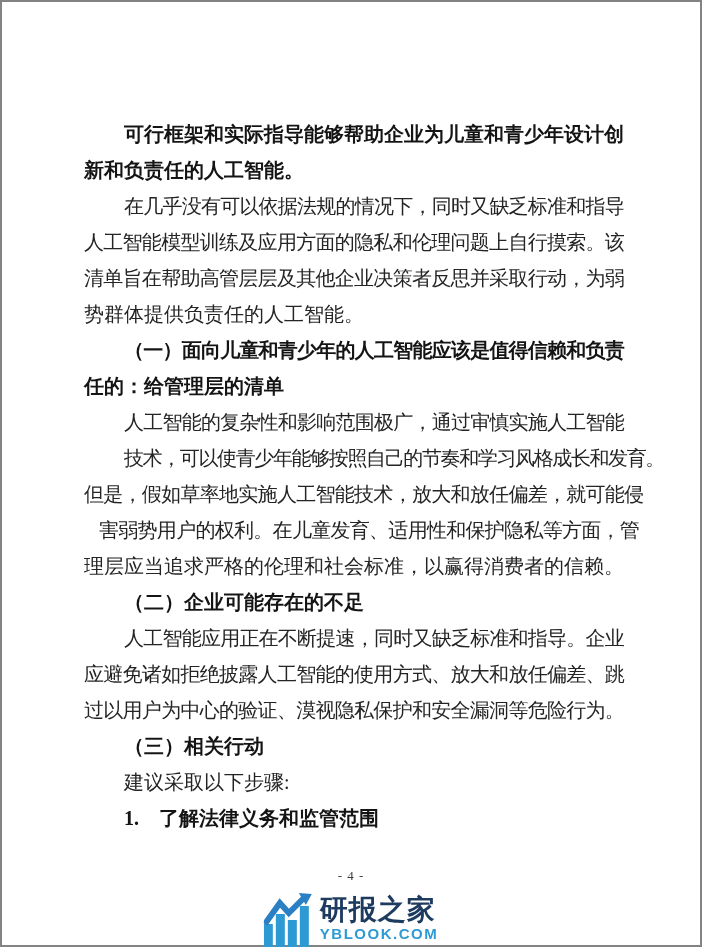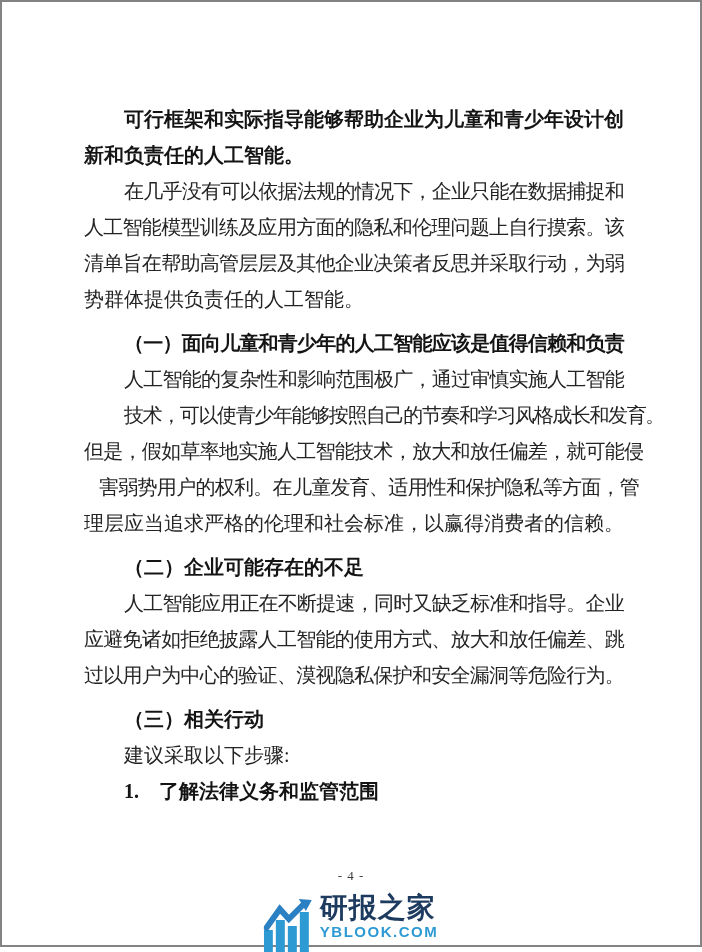--- a/index.html
+++ b/index.html
@@ -20,26 +20,26 @@
     top: 0;
     width: 702px;
     height: 947px;
     box-sizing: border-box;
     border: 2px solid #838383;
     background: #ffffff;
   }
   .doc-body {
     position: absolute;
     left: 84px;
-    top: 101px;
+    top: 116px;
     width: 540px;
     color: #242424;
   }
   .block { margin: 0; }
-  .block.heading { margin-top: 8px; }
+  .block.heading { }
   .line {
     height: 36px;
     line-height: 36px;
     font-size: 20px;
     white-space: nowrap;
     overflow: visible;
   }
   .line.indent { padding-left: 40px; }
   .line.justify {
     text-align: justify;
@@ -69,21 +69,21 @@
     transform: translateX(-50%);
     display: flex;
     align-items: flex-end;
     gap: 8px;
   }
   .wm-icon { display: block; }
   .wm-text {
     display: flex;
     flex-direction: column;
     justify-content: flex-end;
-    padding-bottom: 13px;
+    padding-bottom: 5px;
   }
   .wm-cn {
     font-size: 28px;
     line-height: 30px;
     font-weight: 700;
     letter-spacing: 1px;
     color: var(--brand-navy, #1d3a5f);
     font-family: "Liberation Sans", sans-serif;
   }
   .wm-en {
@@ -103,27 +103,28 @@
 <body>
 
 <div class="page-frame"></div>
 
 <div class="doc-body">
     <div class="block title">
       <div class="line indent justify">可行框架和实际指导能够帮助企业为儿童和青少年设计创</div>
       <div class="line">新和负责任的人工智能。</div>
     </div>
     <div class="block para">
-      <div class="line indent justify" style="letter-spacing: -0.77px;">在几乎没有可以依据法规的情况下，企业只能在数据捕捉和</div>
+      <div class="line indent justify" style="letter-spacing: -0.77px;">在几乎没有可以依据法规的情况下，同时又缺乏标准和指导</div>
       <div class="line justify" style="letter-spacing: -0.71px;">人工智能模型训练及应用方面的隐私和伦理问题上自行摸索。该</div>
       <div class="line justify" style="letter-spacing: -0.71px;">清单旨在帮助高管层层及其他企业决策者反思并采取行动，为弱</div>
       <div class="line">势群体提供负责任的人工智能。</div>
     </div>
     <div class="block heading">
       <div class="line indent justify" style="letter-spacing: -0.77px;">（一）面向儿童和青少年的人工智能应该是值得信赖和负责</div>
+      <div class="line">任的：给管理层的清单</div>
     </div>
     <div class="block para">
       <div class="line indent justify" style="letter-spacing: -0.77px;">人工智能的复杂性和影响范围极广，通过审慎实施人工智能</div>
       <div class="line justify" style="letter-spacing: -1.38px; margin-left: 40px;">技术，可以使青少年能够按照自己的节奏和学习风格成长和发育。</div>
       <div class="line justify" style="letter-spacing: -0.71px;">但是，假如草率地实施人工智能技术，放大和放任偏差，就可能侵</div>
       <div class="line justify" style="letter-spacing: -0.71px; margin-left: 15px;">害弱势用户的权利。在儿童发育、适用性和保护隐私等方面，管</div>
       <div class="line">理层应当追求严格的伦理和社会标准，以赢得消费者的信赖。</div>
     </div>
     <div class="block heading">
       <div class="line indent">（二）企业可能存在的不足</div>

